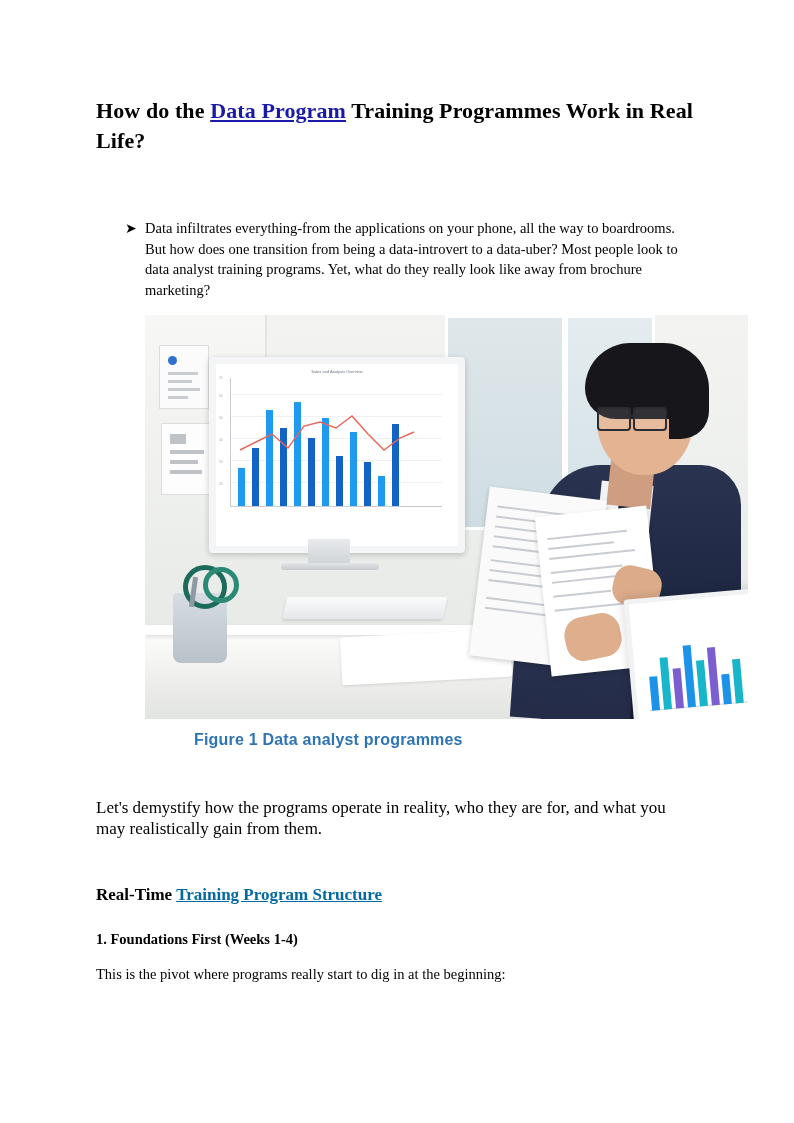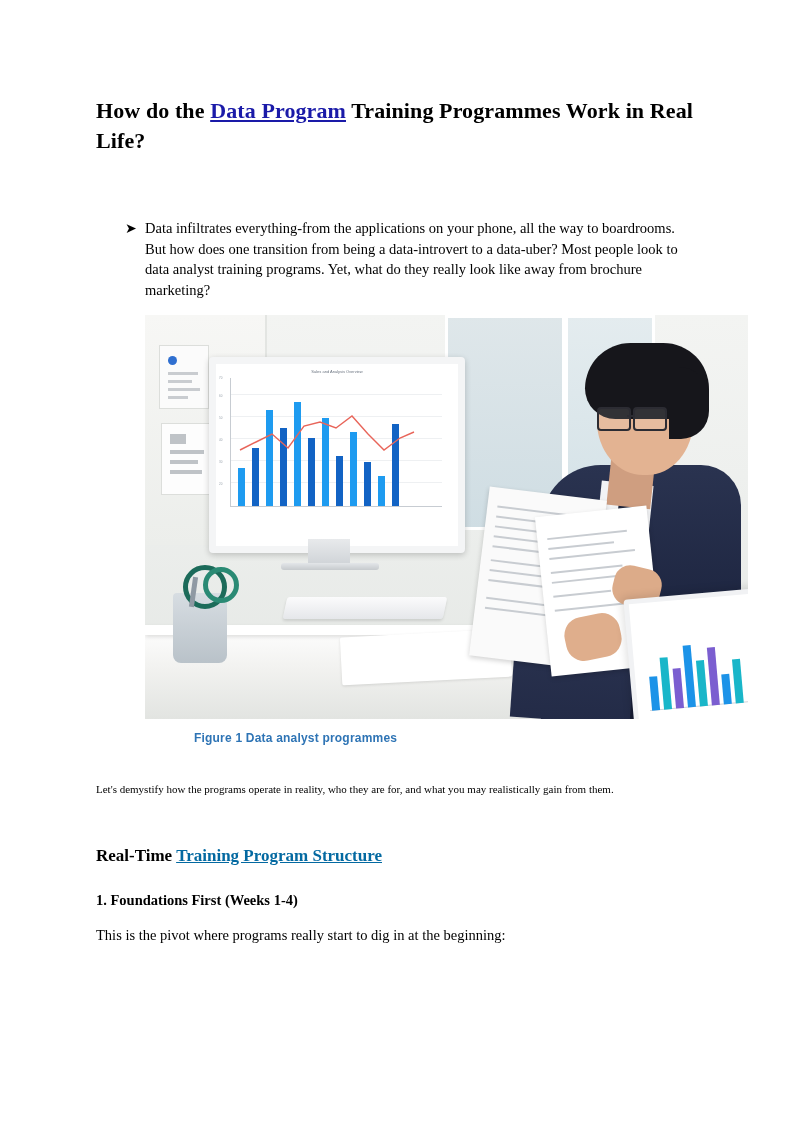--- a/index.html
+++ b/index.html
@@ -257,28 +257,28 @@
   }
   .tb-bar { position:absolute; bottom:18px; width:8px; }
   .tb-c1 { background:#1c93e8; }
   .tb-c2 { background:#19b6c9; }
   .tb-c3 { background:#7b5ed0; }
   .tb-axis { position:absolute; left:12px; bottom:18px; width:112px; height:1px; background:#cfd4d9; }
   .fig-caption {
     margin-top: 12px;
     margin-left: 49px;
     font-family: "Liberation Sans", "DejaVu Sans", sans-serif;
-    font-size: 12px;
+    font-size: 16px;
     font-weight: bold;
     color: #2e74b5;
     letter-spacing: 0.2px;
   }
   .body-para {
-    margin-top: 34px;
-    font-size: 11px;
+    margin-top: 48px;
+    font-size: 17px;
     line-height: 21px;
   }
   h2.section-head {
     margin: 44px 0 0 0;
     font-size: 17px;
     line-height: 24px;
     font-weight: bold;
   }
   h2.section-head .link {
     color: #0369a1;

